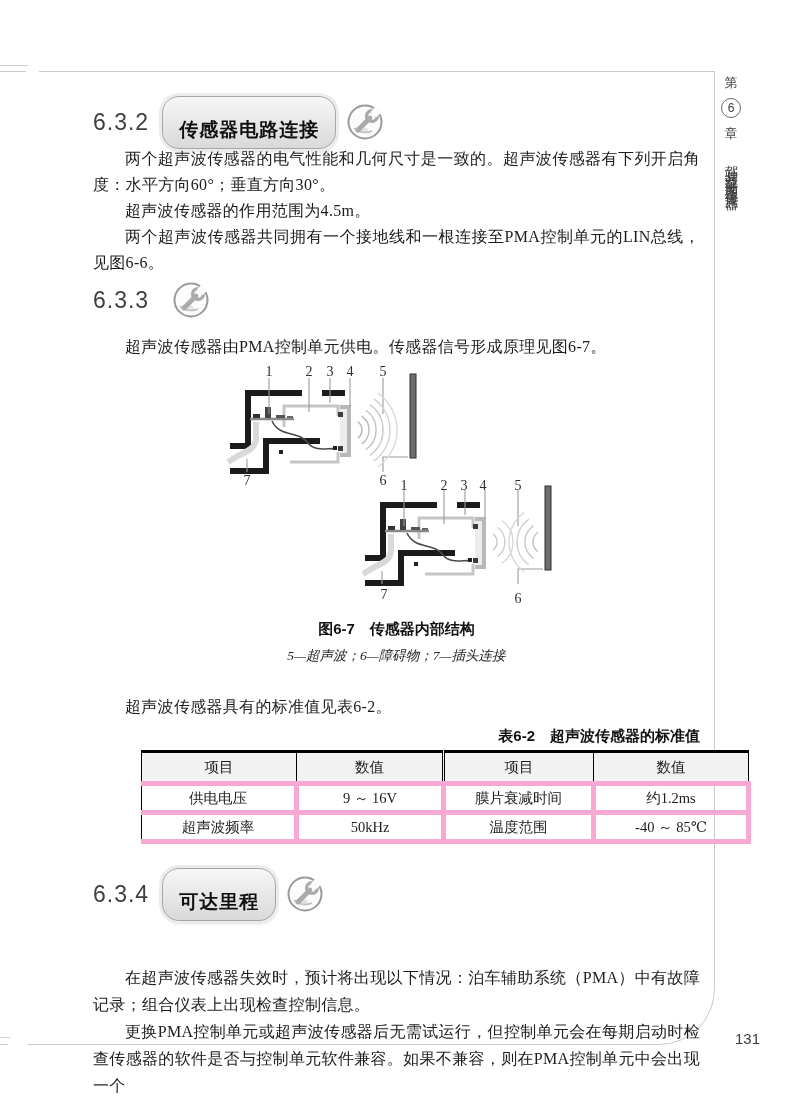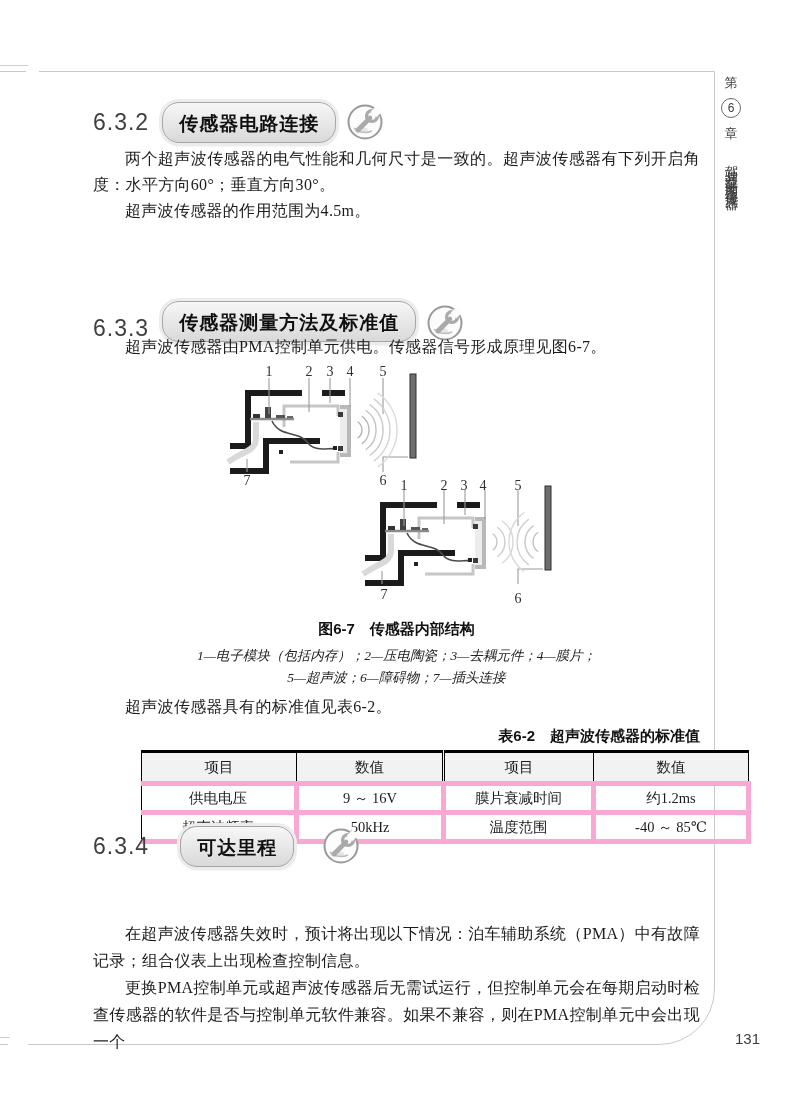--- a/index.html
+++ b/index.html
@@ -47,21 +47,21 @@
   .sec-head{display:flex;align-items:center;height:44px;}
   .sec-num{
     font-family:"Liberation Sans","DejaVu Sans",sans-serif;
     font-size:23px;color:#3f3f3f;letter-spacing:1px;margin-right:13px;
   }
   .sec-badge{
     font-family:"Liberation Sans","DejaVu Sans",sans-serif;
     font-size:19px;font-weight:bold;color:#101010;letter-spacing:1px;
     background:linear-gradient(#f7f7f7,#d9d9d9);
     border:1px solid #a6a6a6;border-radius:17px;
-    padding:8px 16px 5px 16px;
+    padding:20px 16px 5px 16px;
     box-shadow:0 0 0 3px #ececec,1px 2px 3px rgba(0,0,0,.28);
   }
   .sec-icon{margin-left:10px;flex:0 0 auto;}
 
   
   .para{margin:0;font-size:16px;line-height:26px;text-indent:2em;text-align:justify;letter-spacing:0.3px;}
   .para-loose{line-height:27px;}
 
   
   .figure{position:absolute;left:0;top:362px;width:607px;height:256px;}
@@ -131,25 +131,25 @@
       <path d="M8,25 q8,7 18,3" stroke="#bdbdbd" stroke-width="1.6" fill="none"></path>
       <path d="M12,27 L24,15" stroke="#aaaaaa" stroke-width="4.6" stroke-linecap="round"></path>
       <circle cx="26" cy="13" r="5.4" fill="none" stroke="#aaaaaa" stroke-width="3.4"></circle>
       <rect x="26.5" y="4.5" width="8" height="8" fill="#fcfcfc" transform="rotate(45 30.5 8.5)"></rect>
     </svg>
   </div>
 
   <div class="block" style="top:146px;">
     <p class="para">两个超声波传感器的电气性能和几何尺寸是一致的。超声波传感器有下列开启角度：水平方向60°；垂直方向30°。</p>
     <p class="para">超声波传感器的作用范围为4.5m。</p>
-  </div>
-
-  <div class="block sec-head" style="top:298px;align-items:flex-end;">
+    <p class="para">两个超声波传感器共同拥有一个接地线和一根连接至PMA控制单元的LIN总线，见图6-6。</p>
+  </div>
+
+  <div class="block sec-head" style="top:278px;">
     <span class="sec-num">6.3.3</span>
-    <span class="sec-badge">传感器测量方法及标准值</span>
     <svg class="sec-icon" width="38" height="38" viewBox="0 0 38 38">
       <circle cx="19" cy="19" r="16.5" fill="#fcfcfc" stroke="#9a9a9a" stroke-width="2"></circle>
       <ellipse cx="15" cy="27" rx="7" ry="3.2" fill="#e4e4e4"></ellipse>
       <path d="M8,25 q8,7 18,3" stroke="#bdbdbd" stroke-width="1.6" fill="none"></path>
       <path d="M12,27 L24,15" stroke="#aaaaaa" stroke-width="4.6" stroke-linecap="round"></path>
       <circle cx="26" cy="13" r="5.4" fill="none" stroke="#aaaaaa" stroke-width="3.4"></circle>
       <rect x="26.5" y="4.5" width="8" height="8" fill="#fcfcfc" transform="rotate(45 30.5 8.5)"></rect>
     </svg>
   </div>
 
@@ -234,21 +234,20 @@
     <span class="fig-label" style="left:351px;top:117px;">2</span>
     <span class="fig-label" style="left:371px;top:117px;">3</span>
     <span class="fig-label" style="left:390px;top:117px;">4</span>
     <span class="fig-label" style="left:425px;top:117px;">5</span>
     <span class="fig-label" style="left:291px;top:226px;">7</span>
     <span class="fig-label" style="left:425px;top:230px;">6</span>
   </div>
 
   <div class="block fig-caption" style="top:620px;">图6-7　传感器内部结构</div>
   <div class="block fig-legend" style="top:645px;">
-    <div>1—电子模块（包括内存）；2—压电陶瓷；3—去耦元件；4—膜片；</div>
     <div>5—超声波；6—障碍物；7—插头连接</div>
   </div>
 
   <div class="block" style="top:694px;">
     <p class="para">超声波传感器具有的标准值见表6-2。</p>
   </div>
 
   <div class="block tbl-caption" style="top:727px;">表6-2　超声波传感器的标准值</div>
 
   <div class="block" style="top:750px;">
@@ -277,31 +276,31 @@
         <tr>
           <td>超声波频率</td>
           <td class="mid-divide">50kHz</td>
           <td>温度范围</td>
           <td>-40 ～ 85℃</td>
         </tr>
       </tbody>
     </table>
   </div>
 
-  <div class="block sec-head" style="top:824px;gap:18px;">
+  <div class="block sec-head" style="top:872px;">
     <span class="sec-num">6.3.4</span>
     <span class="sec-badge">可达里程</span>
     <svg class="sec-icon" width="38" height="38" viewBox="0 0 38 38">
       <circle cx="19" cy="19" r="16.5" fill="#fcfcfc" stroke="#9a9a9a" stroke-width="2"></circle>
       <ellipse cx="15" cy="27" rx="7" ry="3.2" fill="#e4e4e4"></ellipse>
       <path d="M8,25 q8,7 18,3" stroke="#bdbdbd" stroke-width="1.6" fill="none"></path>
       <path d="M12,27 L24,15" stroke="#aaaaaa" stroke-width="4.6" stroke-linecap="round"></path>
       <circle cx="26" cy="13" r="5.4" fill="none" stroke="#aaaaaa" stroke-width="3.4"></circle>
       <rect x="26.5" y="4.5" width="8" height="8" fill="#fcfcfc" transform="rotate(45 30.5 8.5)"></rect>
     </svg>
   </div>
 
-  <div class="block" style="top:920px;">
+  <div class="block" style="top:964px;">
     <p class="para para-loose">在超声波传感器失效时，预计将出现以下情况：泊车辅助系统（PMA）中有故障记录；组合仪表上出现检查控制信息。</p>
     <p class="para para-loose">更换PMA控制单元或超声波传感器后无需试运行，但控制单元会在每期启动时检查传感器的软件是否与控制单元软件兼容。如果不兼容，则在PMA控制单元中会出现一个</p>
   </div>
 
 </div>
 
 </body></html>

